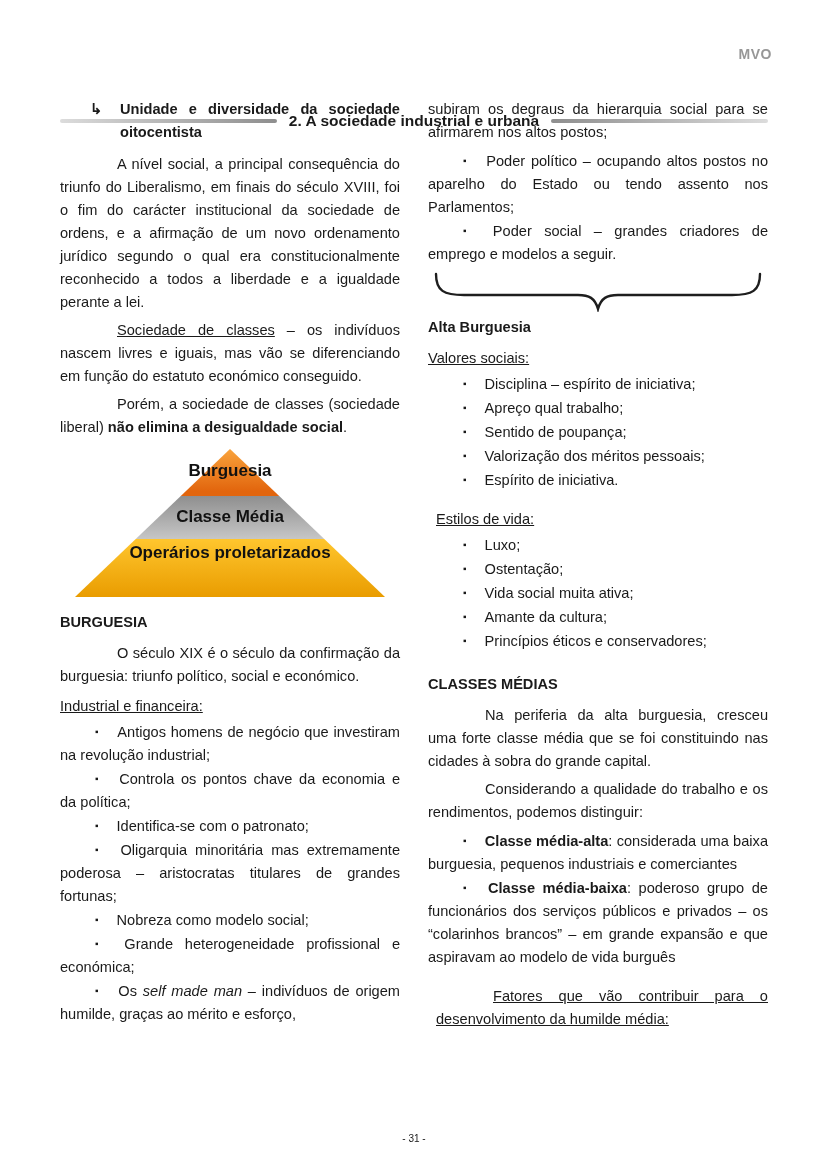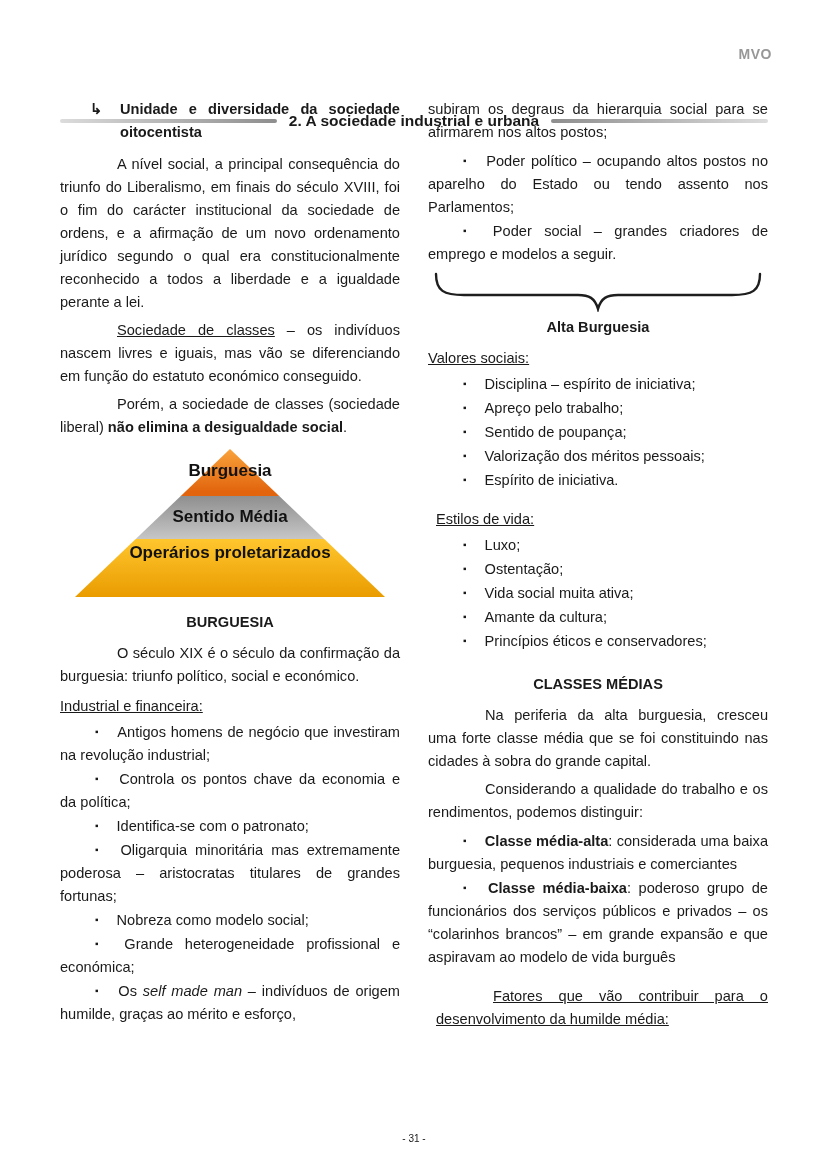--- a/index.html
+++ b/index.html
@@ -24,21 +24,21 @@
   .i { font-style:italic; }
   .u { text-decoration:underline; }
 
   .hblock { position:relative; padding-left:60px; font-weight:bold; text-align:justify; margin-bottom:9px; }
   .harrow { position:absolute; left:30px; top:0; font-weight:bold; }
 
   .bullet { text-indent:35px; }
   .bm { font-size:10px; margin-right:18px; vertical-align:2px; }
 
   .sub { margin:7px 0 2px; }
-  .center-head { text-align:center; font-weight:bold; margin:14px 0 8px; }
+  .center-head { text-align:left; font-weight:bold; margin:14px 0 8px; }
 
   .pyramid { position:relative; width:310px; height:148px; margin:10px auto 2px; }
   .pyr-clip { position:absolute; inset:0; clip-path:polygon(50% 0%,100% 100%,0% 100%);
               filter:drop-shadow(3px 4px 3px rgba(0,0,0,.38)); }
   .band { width:100%; }
   .band1 { height:47px; background:linear-gradient(180deg,#f9a33c 0%,#e2650d 90%); }
   .band2 { height:43px; background:linear-gradient(180deg,#8f8f8f 0%,#c6c6c6 100%); }
   .band3 { height:58px; background:linear-gradient(180deg,#ffc62e 0%,#e99c00 100%); }
   .pyr-label { position:absolute; width:100%; text-align:center; font-weight:bold; font-size:17px; color:#111; }
   .pl1 { top:10px; }
@@ -77,21 +77,21 @@
 
   <p class="para indent"><span>Porém, a sociedade de classes (sociedade liberal) </span><span class="b">não elimina a desigualdade social</span><span>.</span></p>
 
   <div class="pyramid">
     <div class="pyr-clip">
       <div class="band band1"></div>
       <div class="band band2"></div>
       <div class="band band3"></div>
     </div>
     <div class="pyr-label pl1">Burguesia</div>
-    <div class="pyr-label pl2">Sentido Média</div>
+    <div class="pyr-label pl2">Classe Média</div>
     <div class="pyr-label pl3">Operários proletarizados</div>
   </div>
 
   <div class="center-head">BURGUESIA</div>
 
   <p class="para indent">O século XIX é o século da confirmação da burguesia: triunfo político, social e económico.</p>
 
   <div class="sub"><span class="u">Industrial e financeira:</span></div>
 
   <div class="bullet"><span class="bm">▪</span><span>Antigos homens de negócio que investiram na revolução industrial;</span></div>
@@ -115,21 +115,21 @@
     <svg width="336" height="42" viewBox="0 0 336 42">
       <path d="M6,4 C6,21 14,25 34,25 L148,25 C159,25 165,28 168,39 C171,28 177,25 188,25 L302,25 C322,25 330,21 330,4" fill="none" stroke="#1e1e1e" stroke-width="2.4" stroke-linecap="round"></path>
     </svg>
   </div>
 
   <div class="center-head" style="margin-top:4px;">Alta Burguesia</div>
 
   <div class="sub gap-s"><span class="u">Valores sociais:</span></div>
 
   <div class="bullet"><span class="bm">▪</span><span>Disciplina – espírito de iniciativa;</span></div>
-  <div class="bullet"><span class="bm">▪</span><span>Apreço pelo trabalho;</span></div>
+  <div class="bullet"><span class="bm">▪</span><span>Apreço qual trabalho;</span></div>
   <div class="bullet"><span class="bm">▪</span><span>Sentido de poupança;</span></div>
   <div class="bullet"><span class="bm">▪</span><span>Valorização dos méritos pessoais;</span></div>
   <div class="bullet"><span class="bm">▪</span><span>Espírito de iniciativa.</span></div>
 
   <div class="sub gap-t"><span class="u">Estilos de vida:</span></div>
 
   <div class="bullet"><span class="bm">▪</span><span>Luxo;</span></div>
   <div class="bullet"><span class="bm">▪</span><span>Ostentação;</span></div>
   <div class="bullet"><span class="bm">▪</span><span>Vida social muita ativa;</span></div>
   <div class="bullet"><span class="bm">▪</span><span>Amante da cultura;</span></div>

